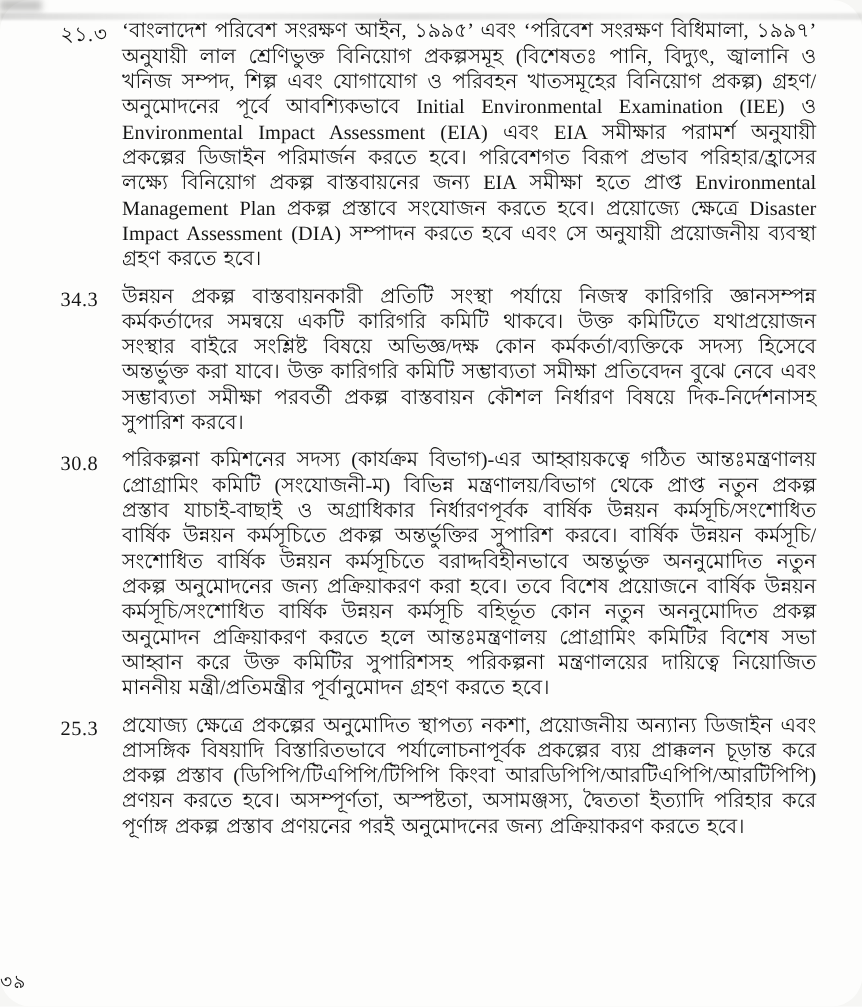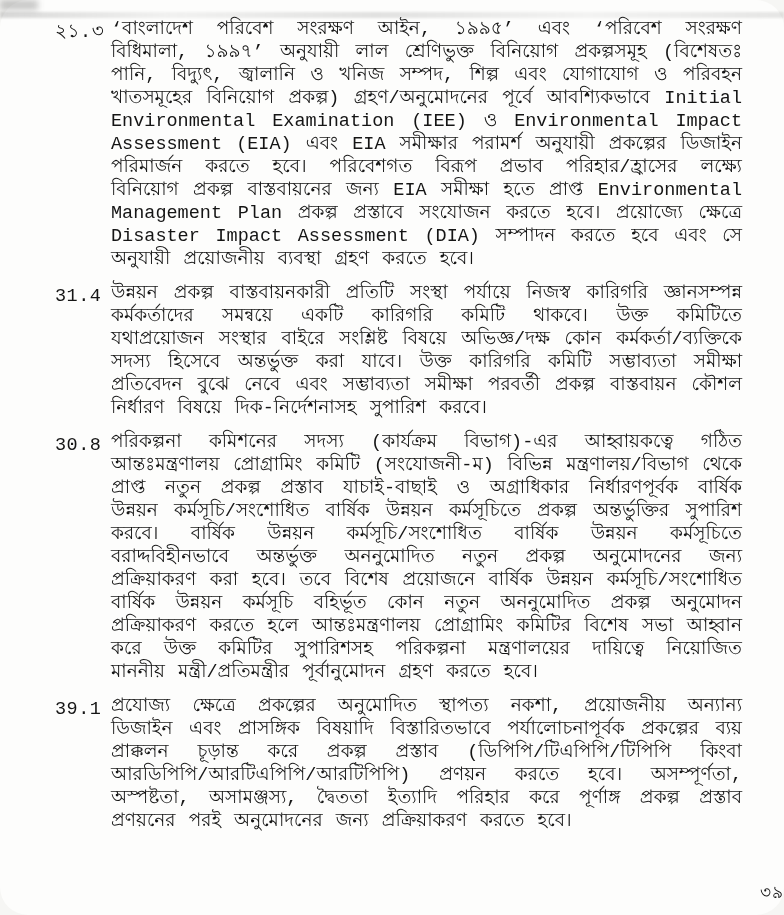--- a/index.html
+++ b/index.html
@@ -10,21 +10,21 @@
     width: 784px;
     height: 915px;
     background: #f6f6f4;
     overflow: hidden;
   }
   .page {
     position: relative;
     width: 784px;
     height: 915px;
     background: #fdfdfc;
-    font-family: Liberation Mono, monospace;
+    font-family: Liberation Serif, serif;
     color: #151515;
     box-sizing: border-box;
     border-radius: 28px;
   }
   
   .scan-streak {
     position: absolute;
     top: 12px;
     left: 0;
     width: 100%;
@@ -70,50 +70,50 @@
     line-height: 23px;
     text-align: justify;
     text-justify: inter-word;
     word-spacing: 2px;
   }
   .page-number {
     position: absolute;
     bottom: 8px;
     left: 0;
     width: 100%;
-    text-align: right;
+    text-align: left;
     font-size: 17px;
     letter-spacing: 1px;
   }
 </style>
 </head>
 <body>
 
 <div class="page">
   <div class="scan-smudge"></div>
   <div class="scan-streak"></div>
 
   <div class="content">
 
     <div class="section">
       <span class="sec-num">২১.৩</span>
       <p class="sec-text" style="margin:0">‘বাংলাদেশ পরিবেশ সংরক্ষণ আইন, ১৯৯৫’ এবং ‘পরিবেশ সংরক্ষণ বিধিমালা, ১৯৯৭’ অনুযায়ী লাল শ্রেণিভুক্ত বিনিয়োগ প্রকল্পসমূহ (বিশেষতঃ পানি, বিদ্যুৎ, জ্বালানি ও খনিজ সম্পদ, শিল্প এবং যোগাযোগ ও পরিবহন খাতসমূহের বিনিয়োগ প্রকল্প) গ্রহণ/অনুমোদনের পূর্বে আবশ্যিকভাবে Initial Environmental Examination (IEE) ও Environmental Impact Assessment (EIA) এবং EIA সমীক্ষার পরামর্শ অনুযায়ী প্রকল্পের ডিজাইন পরিমার্জন করতে হবে। পরিবেশগত বিরূপ প্রভাব পরিহার/হ্রাসের লক্ষ্যে বিনিয়োগ প্রকল্প বাস্তবায়নের জন্য EIA সমীক্ষা হতে প্রাপ্ত Environmental Management Plan প্রকল্প প্রস্তাবে সংযোজন করতে হবে। প্রয়োজ্যে ক্ষেত্রে Disaster Impact Assessment (DIA) সম্পাদন করতে হবে এবং সে অনুযায়ী প্রয়োজনীয় ব্যবস্থা গ্রহণ করতে হবে।</p>
     </div>
 
     <div class="section">
-      <span class="sec-num">31.4</span>
+      <span class="sec-num">34.3</span>
       <p class="sec-text" style="margin:0">উন্নয়ন প্রকল্প বাস্তবায়নকারী প্রতিটি সংস্থা পর্যায়ে নিজস্ব কারিগরি জ্ঞানসম্পন্ন কর্মকর্তাদের সমন্বয়ে একটি কারিগরি কমিটি থাকবে। উক্ত কমিটিতে যথাপ্রয়োজন সংস্থার বাইরে সংশ্লিষ্ট বিষয়ে অভিজ্ঞ/দক্ষ কোন কর্মকর্তা/ব্যক্তিকে সদস্য হিসেবে অন্তর্ভুক্ত করা যাবে। উক্ত কারিগরি কমিটি সম্ভাব্যতা সমীক্ষা প্রতিবেদন বুঝে নেবে এবং সম্ভাব্যতা সমীক্ষা পরবর্তী প্রকল্প বাস্তবায়ন কৌশল নির্ধারণ বিষয়ে দিক-নির্দেশনাসহ সুপারিশ করবে।</p>
     </div>
 
     <div class="section">
       <span class="sec-num">30.8</span>
       <p class="sec-text" style="margin:0">পরিকল্পনা কমিশনের সদস্য (কার্যক্রম বিভাগ)-এর আহ্বায়কত্বে গঠিত আন্তঃমন্ত্রণালয় প্রোগ্রামিং কমিটি (সংযোজনী-ম) বিভিন্ন মন্ত্রণালয়/বিভাগ থেকে প্রাপ্ত নতুন প্রকল্প প্রস্তাব যাচাই-বাছাই ও অগ্রাধিকার নির্ধারণপূর্বক বার্ষিক উন্নয়ন কর্মসূচি/সংশোধিত বার্ষিক উন্নয়ন কর্মসূচিতে প্রকল্প অন্তর্ভুক্তির সুপারিশ করবে। বার্ষিক উন্নয়ন কর্মসূচি/সংশোধিত বার্ষিক উন্নয়ন কর্মসূচিতে বরাদ্দবিহীনভাবে অন্তর্ভুক্ত অননুমোদিত নতুন প্রকল্প অনুমোদনের জন্য প্রক্রিয়াকরণ করা হবে। তবে বিশেষ প্রয়োজনে বার্ষিক উন্নয়ন কর্মসূচি/সংশোধিত বার্ষিক উন্নয়ন কর্মসূচি বহির্ভূত কোন নতুন অননুমোদিত প্রকল্প অনুমোদন প্রক্রিয়াকরণ করতে হলে আন্তঃমন্ত্রণালয় প্রোগ্রামিং কমিটির বিশেষ সভা আহ্বান করে উক্ত কমিটির সুপারিশসহ পরিকল্পনা মন্ত্রণালয়ের দায়িত্বে নিয়োজিত মাননীয় মন্ত্রী/প্রতিমন্ত্রীর পূর্বানুমোদন গ্রহণ করতে হবে।</p>
     </div>
 
     <div class="section">
-      <span class="sec-num">39.1</span>
+      <span class="sec-num">25.3</span>
       <p class="sec-text" style="margin:0">প্রযোজ্য ক্ষেত্রে প্রকল্পের অনুমোদিত স্থাপত্য নকশা, প্রয়োজনীয় অন্যান্য ডিজাইন এবং প্রাসঙ্গিক বিষয়াদি বিস্তারিতভাবে পর্যালোচনাপূর্বক প্রকল্পের ব্যয় প্রাক্কলন চূড়ান্ত করে প্রকল্প প্রস্তাব (ডিপিপি/টিএপিপি/টিপিপি কিংবা আরডিপিপি/আরটিএপিপি/আরটিপিপি) প্রণয়ন করতে হবে। অসম্পূর্ণতা, অস্পষ্টতা, অসামঞ্জস্য, দ্বৈততা ইত্যাদি পরিহার করে পূর্ণাঙ্গ প্রকল্প প্রস্তাব প্রণয়নের পরই অনুমোদনের জন্য প্রক্রিয়াকরণ করতে হবে।</p>
     </div>
 
   </div>
 
   <div class="page-number">৩৯</div>
 </div>
 
 </body></html>

